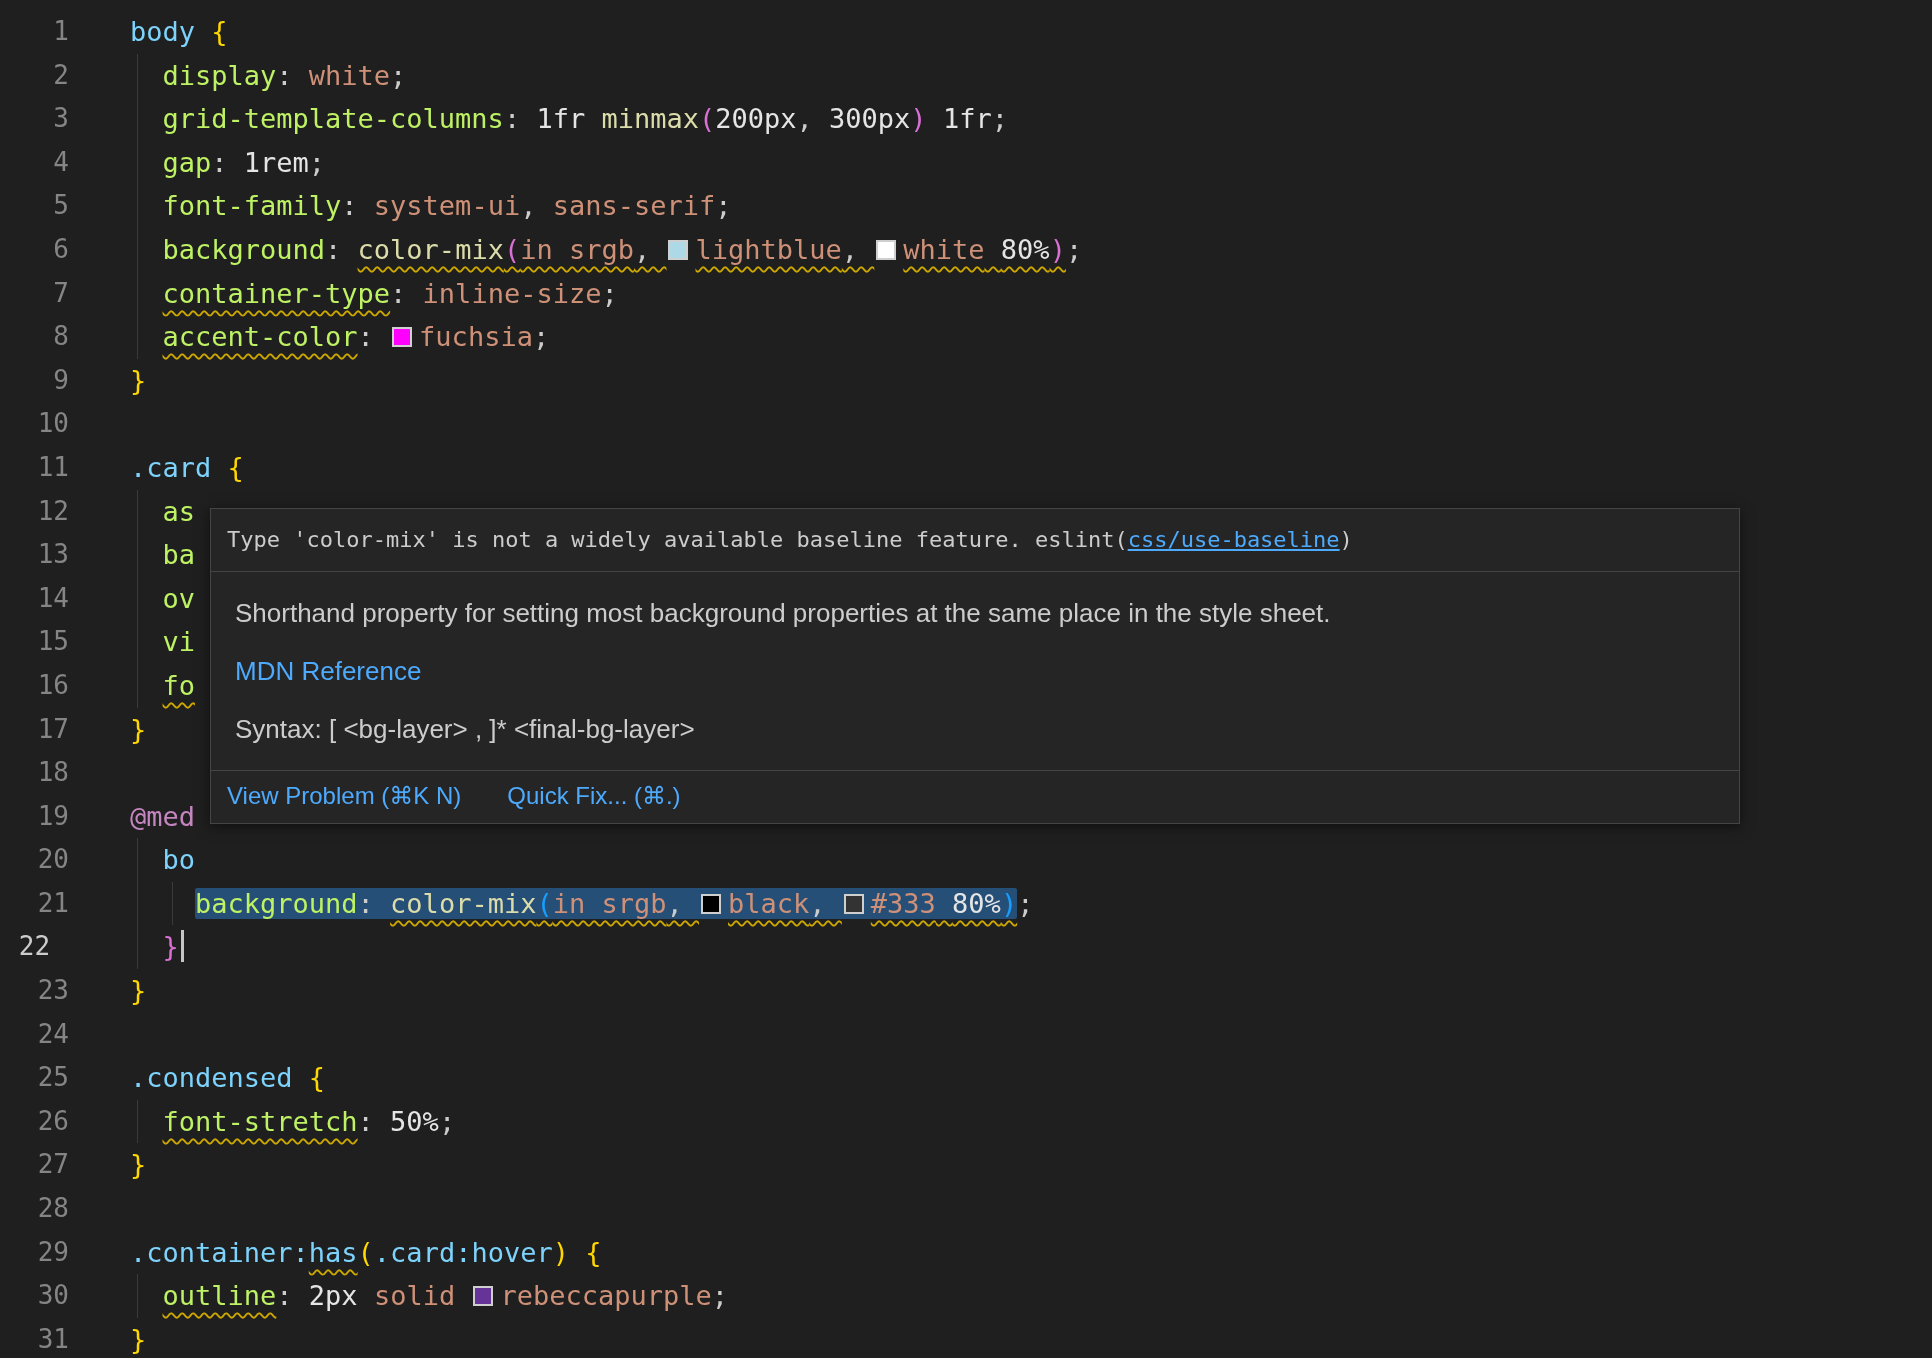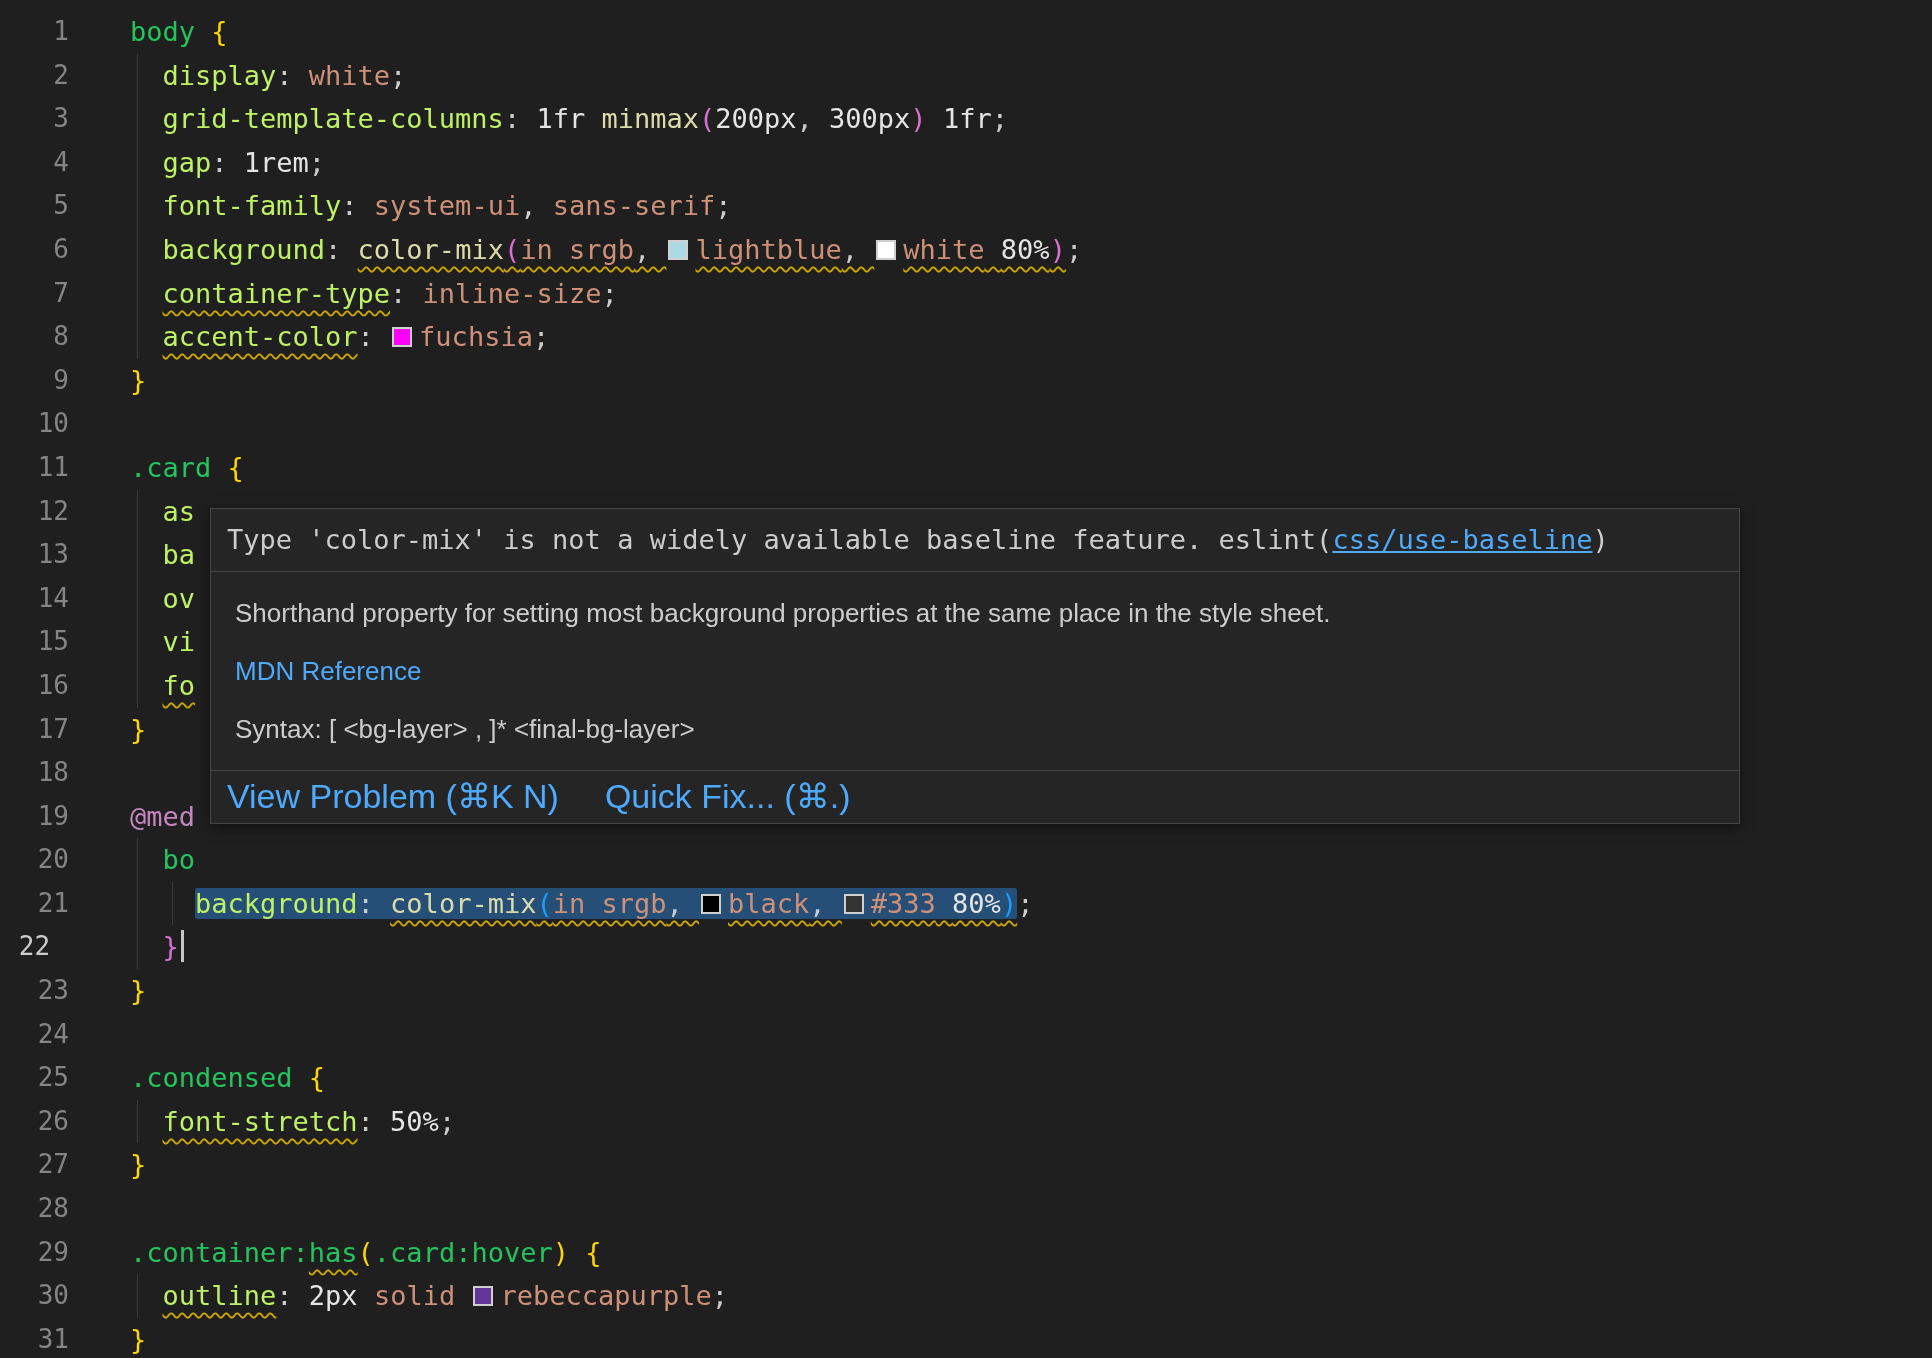--- a/index.html
+++ b/index.html
@@ -5,47 +5,47 @@
   html,body{margin:0;padding:0;background:#1f1f1f;width:1932px;height:1358px;overflow:hidden;}
   #editor{position:relative;width:1932px;height:1358px;background:#1f1f1f;padding-top:10px;
     box-sizing:border-box;font-family:"DejaVu Sans Mono",monospace;font-size:27px;}
   .line{display:flex;height:43.6px;line-height:43.6px;}
   .gutter{flex:none;width:95px;box-sizing:border-box;text-align:right;padding-right:26px;
     color:#858585;font-size:26px;user-select:none;}
   .gutter.active{color:#cccccc;text-align:center;}
   .code{position:relative;flex:1;padding-left:35px;white-space:pre;color:#cccccc;}
   .guide{position:absolute;top:0;bottom:0;width:1px;background:#3a3a3a;}
   .tok{display:inline;}
-  .tok.sel{color:#22c55e}
+  .tok.sel{color:#7dd3fc}
   .tok.prop{color:#bef264}
   .tok.val{color:#ce9178}
   .tok.num{color:#e5e5e5}
   .tok.fn{color:#dcdcaa}
   .tok.punc{color:#cccccc}
   .tok.b1{color:#ffd700}
   .tok.b2{color:#da70d6}
   .tok.b3{color:#179fff}
   .tok.atkw{color:#c586c0}
   .tok.ws{color:#cccccc}
   .squiggle{text-decoration:underline;text-decoration-style:wavy;text-decoration-color:#cca700;
     text-decoration-thickness:2px;text-underline-offset:7px;}
   .selection{background:#264f78;border-radius:2px;}
   .swatch{display:inline-block;width:20px;height:20px;box-sizing:border-box;border:2px solid #cfcfcf;
     margin:0 7px 0 2px;vertical-align:-1px;}
   .cursor{display:inline-block;width:3px;height:32px;background:#c6c6c6;vertical-align:-6px;margin-left:2px;}
 
   
   .hover{position:absolute;left:210px;top:508px;width:1530px;box-sizing:border-box;z-index:10;
     background:#252526;border:1px solid #454545;box-shadow:0 3px 12px rgba(0,0,0,.5);color:#cccccc;}
-  .hover-msg{padding:13px 16px;font-family:"DejaVu Sans Mono",monospace;font-size:27px;line-height:36px;white-space:pre-wrap;}
+  .hover-msg{padding:13px 16px;font-family:"DejaVu Sans Mono",monospace;font-size:22px;line-height:36px;white-space:pre-wrap;}
   .hover-divider{height:1px;background:#454545;}
   .hover-body{padding:0 16px;font-family:"Liberation Sans","DejaVu Sans",sans-serif;font-size:26px;line-height:34px;}
   .hover-body p{margin:24px 8px;}
   .hover-actions{display:flex;gap:46px;padding:9px 16px 11px 16px;
-    font-family:"Liberation Sans","DejaVu Sans",sans-serif;font-size:34px;line-height:32px;}
+    font-family:"Liberation Sans","DejaVu Sans",sans-serif;font-size:24px;line-height:32px;}
   a.link{color:#4daafc;text-decoration:none;cursor:pointer;}
   a.link.underline{text-decoration:underline;}
 </style>
 </head>
 <body>
 
 <div id="editor">
   <div id="lines">
       <div class="line">
         <div class="gutter">1</div>

